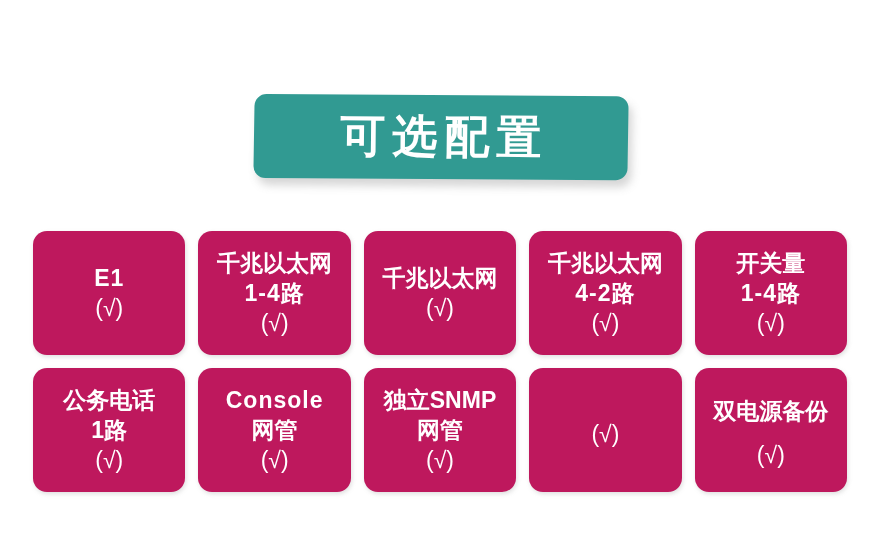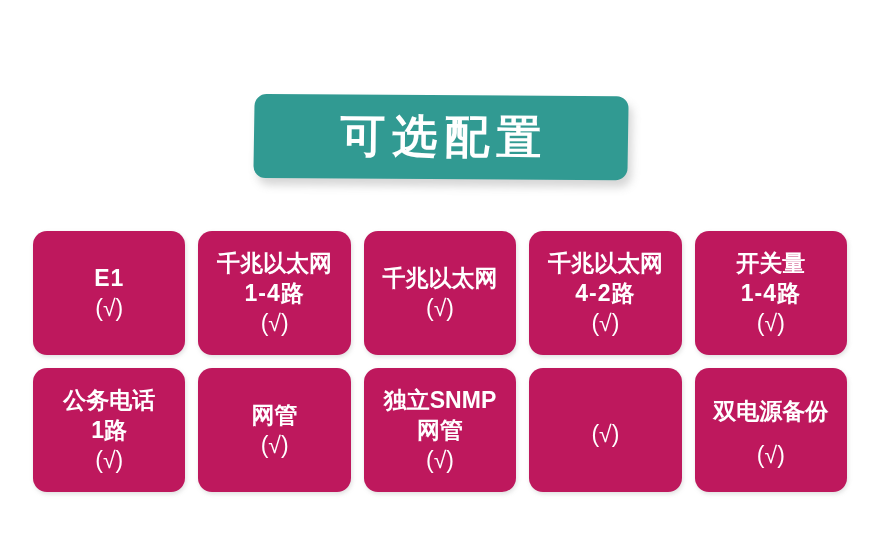--- a/index.html
+++ b/index.html
@@ -163,20 +163,21 @@
 
     <div class="grid-row">
 
       <div class="card">
         <div class="card-line">公务电话</div>
         <div class="card-line">1路</div>
         <div class="card-check">(√)</div>
       </div>
 
       <div class="card">
+        <div class="card-line latin">Console</div>
         <div class="card-line">网管</div>
         <div class="card-check">(√)</div>
       </div>
 
       <div class="card">
         <div class="card-line">独立SNMP</div>
         <div class="card-line">网管</div>
         <div class="card-check">(√)</div>
       </div>
 

